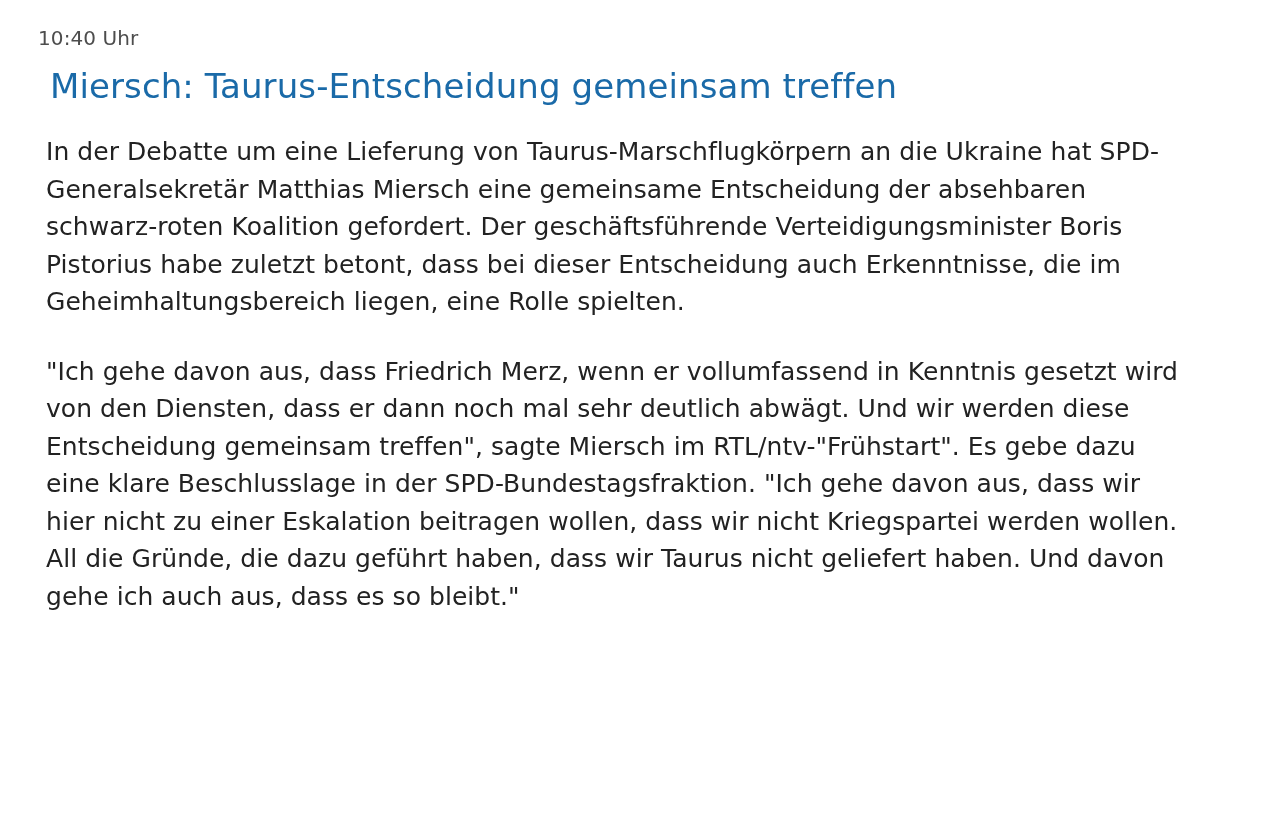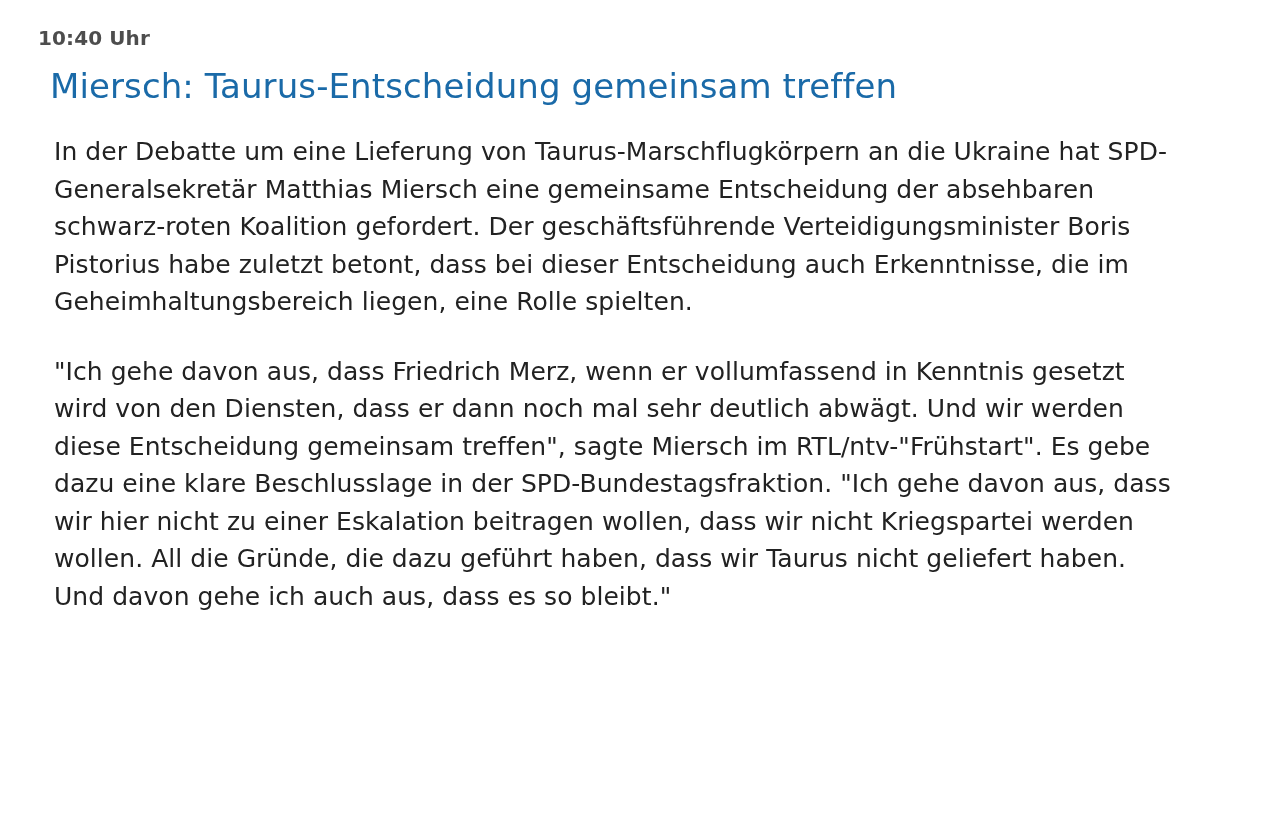--- a/index.html
+++ b/index.html
@@ -16,36 +16,35 @@
   .article {
     box-sizing: border-box;
     padding: 26px 96px 0 38px;
   }
   .timestamp {
     font-size: 20px;
     color: #4d4d4d;
     letter-spacing: 0.1px;
     line-height: 1.2;
     margin: 0 0 16px 0;
-    font-weight: bold;
   }
   .headline {
     font-size: 34px;
     font-weight: 400;
     color: #1a6aa8;
     line-height: 1.22;
     letter-spacing: 0.1px;
     margin: 0 0 26px 12px;
   }
   .paragraph {
     font-size: 25px;
     color: #222222;
     line-height: 1.5;
     letter-spacing: 0.05px;
-    margin: 0 0 32px 16px;
+    margin: 0 0 32px 8px;
     max-width: 1150px;
   }
   .paragraph:last-child {
     margin-bottom: 0;
   }
 </style>
 </head>
 <body>
 
 <article class="article">

